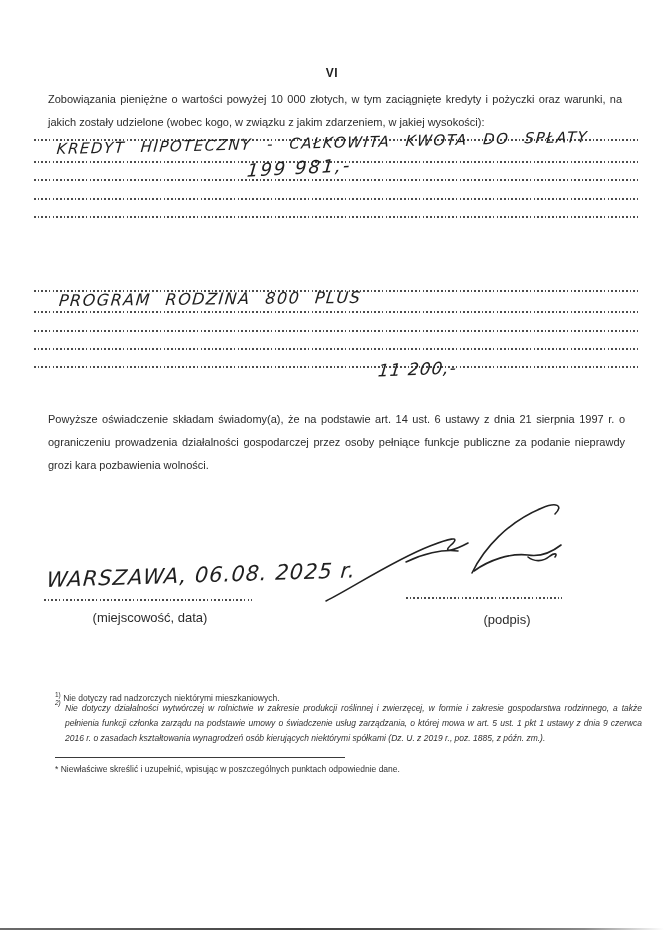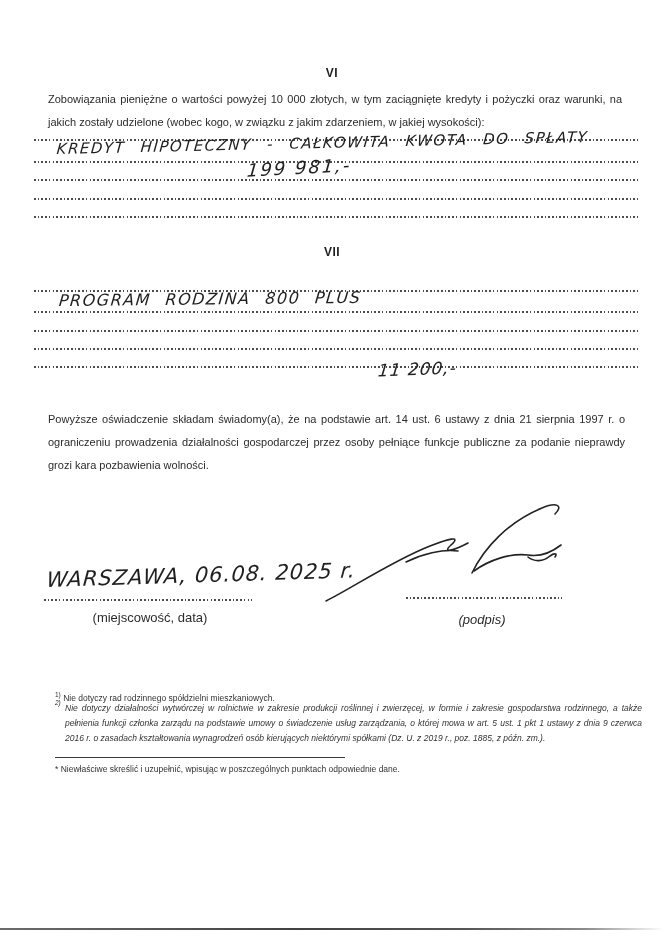--- a/index.html
+++ b/index.html
@@ -83,21 +83,20 @@
 
   <div class="abs dotline" style="top:139px;left:34px;width:604px;"></div>
   <div class="abs dotline" style="top:161px;left:34px;width:604px;"></div>
   <div class="abs dotline" style="top:179px;left:34px;width:604px;"></div>
   <div class="abs dotline" style="top:198px;left:34px;width:604px;"></div>
   <div class="abs dotline" style="top:216px;left:34px;width:604px;"></div>
 
   <div class="abs hw hw-credit" style="top:140px;left:56px;">KREDYT HIPOTECZNY - CAŁKOWITA KWOTA DO SPŁATY</div>
   <div class="abs hw hw-amount" style="top:157px;left:247px;">199 981,-</div>
 
-  <div class="abs sec-heading" style="top:245px;">VII</div>
 
 
   <div class="abs dotline" style="top:290px;left:34px;width:604px;"></div>
   <div class="abs dotline" style="top:311px;left:34px;width:604px;"></div>
   <div class="abs dotline" style="top:330px;left:34px;width:604px;"></div>
   <div class="abs dotline" style="top:348px;left:34px;width:604px;"></div>
   <div class="abs dotline" style="top:366px;left:34px;width:604px;"></div>
 
   <div class="abs hw hw-program" style="top:291px;left:58px;">PROGRAM RODZINA 800 PLUS</div>
 
@@ -113,25 +112,25 @@
       <path d="M152,71 C167,60 188,53 206,55 C218,57 230,52 239,45"></path>
       <path d="M206,57 c6,5 15,5 22,-1 c4,-3 8,-3 5,1"></path>
     </g>
   </svg>
 
   <div class="abs hw hw-date" style="top:568px;left:46px;">WARSZAWA, 06.08. 2025 r.</div>
   <div class="abs dotline" style="top:599px;left:44px;width:208px;"></div>
   <div class="abs small-label" style="top:610px;left:40px;width:220px;">(miejscowość, data)</div>
 
   <div class="abs dotline" style="top:597px;left:406px;width:156px;"></div>
-  <div class="abs small-label" style="top:612px;left:404px;width:156px;font-style:italic;">(podpis)</div>
+  <div class="abs small-label" style="top:612px;left:429px;width:156px;">(podpis)</div>
 
   <p class="abs footnote" style="top:687px;left:55px;width:575px;">
     <sup>1)</sup>
-    <span>Nie dotyczy rad rodzinnego spółdzielni mieszkaniowych.</span>
+    <span>Nie dotyczy rad nadzorczych niektórymi mieszkaniowych.</span>
   </p>
 
   <div class="abs fn2-wrap" style="top:701px;left:55px;width:577px;">
     <sup class="fn2-marker">2)</sup>
     <p class="footnote">Nie dotyczy działalności wytwórczej w rolnictwie w zakresie produkcji roślinnej i zwierzęcej, w formie i zakresie gospodarstwa rodzinnego, a także pełnienia funkcji członka zarządu na podstawie umowy o świadczenie usług zarządzania, o której mowa w art. 5 ust. 1 pkt 1 ustawy z dnia 9 czerwca 2016 r. o zasadach kształtowania wynagrodzeń osób kierujących niektórymi spółkami (Dz. U. z 2019 r., poz. 1885, z późn. zm.).</p>
   </div>
 
   <div class="abs sep-rule" style="top:757px;left:55px;width:290px;"></div>
   <p class="abs footnote" style="top:762px;left:55px;width:420px;text-align:left;">* Niewłaściwe skreślić i uzupełnić, wpisując w poszczególnych punktach odpowiednie dane.</p>
 

